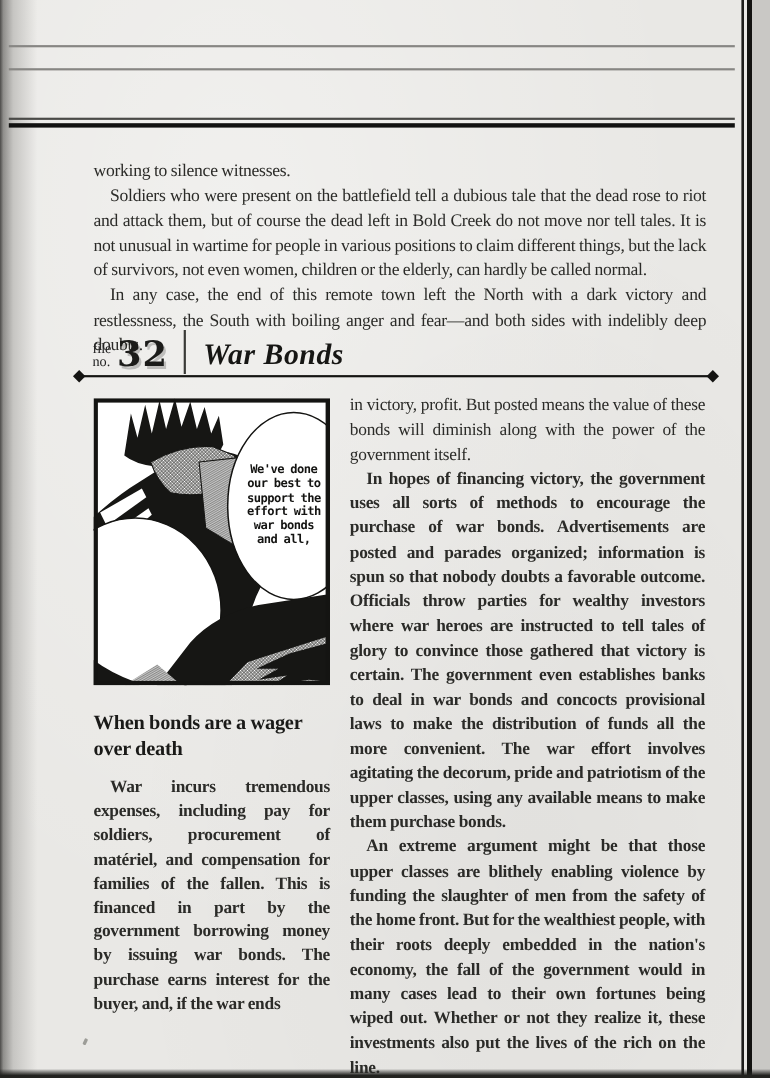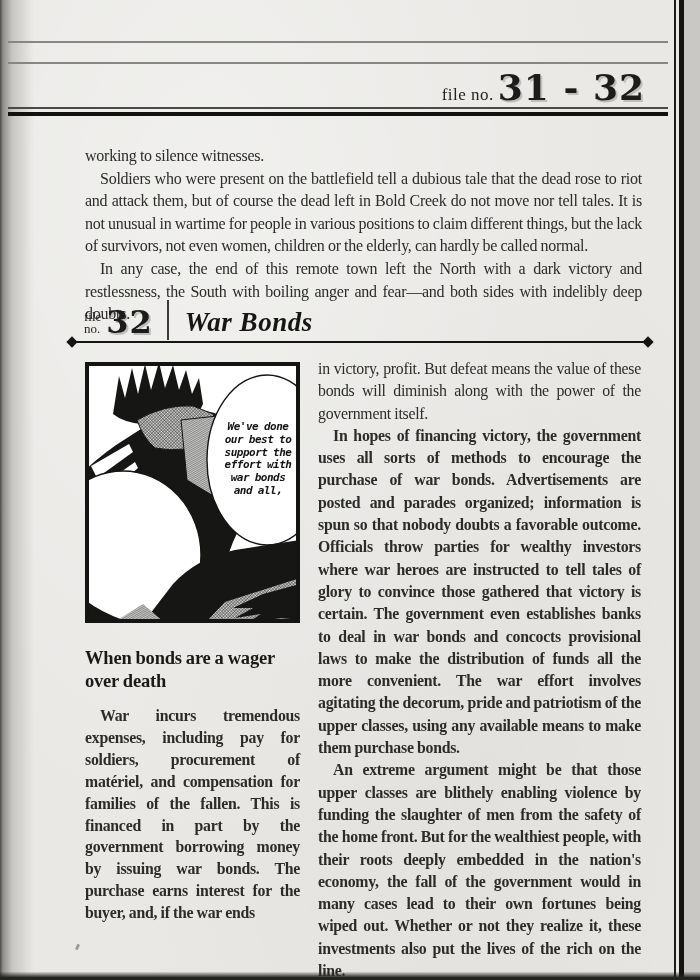--- a/index.html
+++ b/index.html
@@ -62,21 +62,21 @@
   .dia-l{left:-2px;} .dia-r{right:-2px;}
 
   
   .col{position:absolute;text-align:justify;font-size:15.8px;line-height:21.9px;letter-spacing:-0.25px;word-spacing:-0.4px;}
   .col p{margin:0;}
   .col p.ind{text-indent:15px;font-weight:bold;}
   .col-left{left:85px;top:360px;width:215px;}
   .col-right{left:318px;top:358px;width:323px;line-height:22.3px;}
 
   
-  .panel{position:relative;width:180px;height:261px;margin:2px 0 0 0;font-style:italic;}
+  .panel{position:relative;width:180px;height:261px;margin:2px 0 0 0;}
   .panel svg{display:block;}
   .bubble-text{
     position:absolute;font-family:"DejaVu Sans Mono", monospace;font-size:11px;line-height:12.8px;
     color:#141412;text-align:center;white-space:pre-line;font-weight:bold;letter-spacing:-0.5px;
   }
   .bt-right{left:113px;top:59px;width:120px;}
   .bt-left{left:-8px;top:149px;width:120px;}
 
   
   .art-heading{font-size:18.5px;font-weight:bold;line-height:23px;color:#1a1a18;margin:24px 0 12px 0;text-align:left;letter-spacing:-0.2px;}
@@ -86,24 +86,20 @@
 
 <div class="sheet">
 
   <div class="gutter-left"></div>
   <div class="edge-right"></div>
   <div class="edge-bottom"></div>
   <div class="speck"></div>
 
   <div class="rule rule-a"></div>
   <div class="rule rule-b"></div>
-  <div class="file-range-wrap">
-    <span class="file-range-label">file no.</span>
-    <span class="file-range-num">31 - 32</span>
-  </div>
   <div class="rule rule-c"></div>
   <div class="rule rule-d"></div>
 
   <div class="intro">
     <p>working to silence witnesses.</p>
     <p class="ind">Soldiers who were present on the battlefield tell a dubious tale that the dead rose to riot and attack them, but of course the dead left in Bold Creek do not move nor tell tales. It is not unusual in wartime for people in various positions to claim different things, but the lack of survivors, not even women, children or the elderly, can hardly be called normal.</p>
     <p class="ind">In any case, the end of this remote town left the North with a dark victory and restlessness, the South with boiling anger and fear—and both sides with indelibly deep doubts.</p>
   </div>
 
   <div class="sec">
@@ -168,18 +164,18 @@
 effort with
 war bonds
 and all,</div>
     </div>
 
     <div class="art-heading">When bonds are a wager over death</div>
     <p class="ind">War incurs tremendous expenses, including pay for soldiers, procurement of matériel, and compensation for families of the fallen. This is financed in part by the government borrowing money by issuing war bonds. The purchase earns interest for the buyer, and, if the war ends</p>
   </div>
 
   <div class="col col-right">
-    <p>in victory, profit. But defeat means the value of these bonds will diminish along with the power of the government itself.</p>
+    <p>in victory, profit. But posted means the value of these bonds will diminish along with the power of the government itself.</p>
     <p class="ind">In hopes of financing victory, the government uses all sorts of methods to encourage the purchase of war bonds. Advertisements are posted and parades organized; information is spun so that nobody doubts a favorable outcome. Officials throw parties for wealthy investors where war heroes are instructed to tell tales of glory to convince those gathered that victory is certain. The government even establishes banks to deal in war bonds and concocts provisional laws to make the distribution of funds all the more convenient. The war effort involves agitating the decorum, pride and patriotism of the upper classes, using any available means to make them purchase bonds.</p>
     <p class="ind">An extreme argument might be that those upper classes are blithely enabling violence by funding the slaughter of men from the safety of the home front. But for the wealthiest people, with their roots deeply embedded in the nation's economy, the fall of the government would in many cases lead to their own fortunes being wiped out. Whether or not they realize it, these investments also put the lives of the rich on the line.</p>
   </div>
 
 </div>
 
 </body></html>

